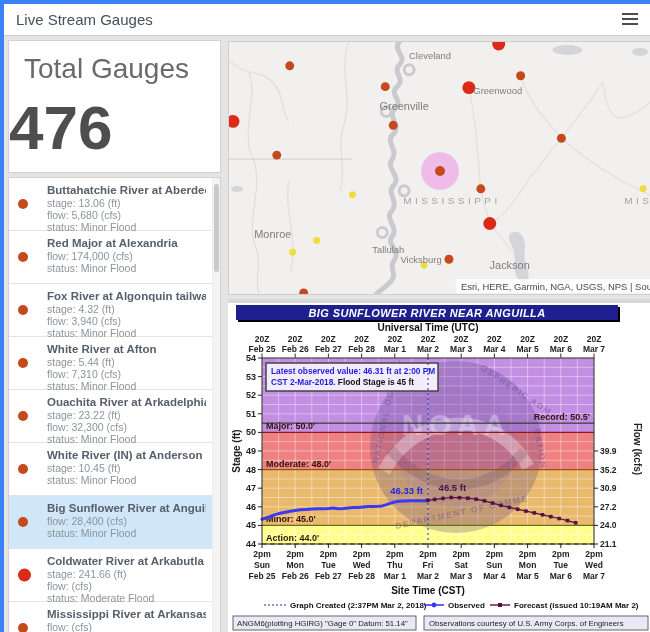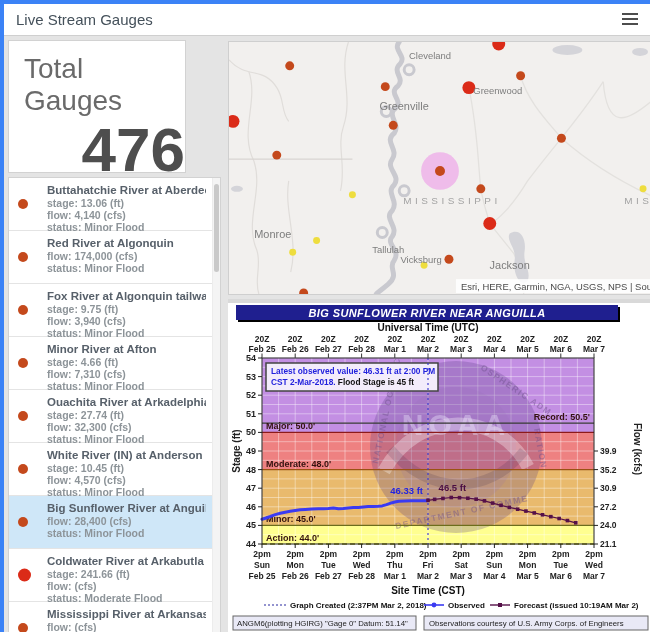--- a/index.html
+++ b/index.html
@@ -3,29 +3,29 @@
 <meta charset="utf-8">
 <style>
   html,body{margin:0;padding:0;}
   body{width:650px;height:632px;font-family:"Liberation Sans",sans-serif;background:#fff;}
   .app{position:relative;width:648px;height:630px;background:#e4e4e4;border:4px solid #3b82f6;overflow:hidden;}
   header{position:absolute;left:0;top:0;width:648px;height:31px;background:#fff;border-bottom:1px solid #cfcfcf;}
   .page-title{position:absolute;left:12px;top:7px;font-size:15px;color:#44505a;}
   .menu-button{position:absolute;right:12px;top:8px;width:20px;height:16px;background:none;border:none;cursor:pointer;padding:0;}
   .menu-button .bar{display:block;width:16px;height:2px;background:#4d4d4d;margin:0 auto 3px auto;}
   .card{position:absolute;background:#fff;border:1px solid #d2d2d2;box-sizing:border-box;}
-  .total-card{left:4px;top:36px;width:178px;height:133px;}
+  .total-card{left:4px;top:36px;width:213px;height:133px;}
   .total-label{margin:12px 0 0 15px;font-size:28px;color:#6a6a6a;}
-  .total-value{margin-top:2px;text-align:right;font-size:62px;font-weight:bold;color:#4e4e4e;line-height:1;}
+  .total-value{margin-top:12px;text-align:left;font-size:62px;font-weight:bold;color:#4e4e4e;line-height:1;}
   .list-card{left:4px;top:173px;width:213px;height:459px;overflow:hidden;}
   .gauge-item{position:relative;height:53px;box-sizing:border-box;padding:6px 14px 0 38px;border-bottom:1px solid #e4e4e4;cursor:pointer;}
   .gauge-item.selected{background:#cfe7f8;}
   .gauge-dot{position:absolute;left:9px;top:50%;transform:translateY(-50%);border-radius:50%;}
   .gauge-name{font-size:11.5px;font-weight:bold;color:#57606a;line-height:13px;white-space:nowrap;overflow:hidden;}
-  .gauge-line{font-size:10.5px;color:#8d9499;line-height:12.2px;white-space:nowrap;font-weight:bold;}
+  .gauge-line{font-size:10.5px;color:#8d9499;line-height:12.2px;white-space:nowrap;}
   .list-scrollbar{position:absolute;right:0;top:0;width:7px;height:459px;background:#f4f4f4;border-left:1px solid #ececec;}
   .list-thumb{position:absolute;right:1px;top:6px;width:5px;height:88px;background:#c9c9c9;border-radius:3px;}
   .panel{position:absolute;box-sizing:border-box;}
   .map-panel{left:224px;top:37px;width:424px;height:254px;border:1px solid #cfcfcf;background:#0369a1;}
   .chart-panel{left:224px;top:295px;width:424px;height:337px;background:#ffffff;}
   svg{display:block;}
   svg text{font-family:"Liberation Sans","DejaVu Sans",sans-serif;}
 </style>
 </head>
 <body>
@@ -44,60 +44,59 @@
     <div class="total-label">Total Gauges</div>
     <div class="total-value">476</div>
   </section>
 
   <section class="card list-card">
     <div id="gauge-list">
   <div class="gauge-item">
     <span class="gauge-dot" style="width: 10px; height: 10px; background: rgb(196, 73, 28);"></span>
     <div class="gauge-name">Buttahatchie River at Aberdeen</div>
     <div class="gauge-line gauge-stage">stage: 13.06 (ft)</div>
-    <div class="gauge-line gauge-flow">flow: 4,140 (cfs)</div>
-    <div class="gauge-line gauge-status">status: Minor Flood</div>
-  </div>
-
-  <div class="gauge-item">
-    <span class="gauge-dot" style="width: 10px; height: 10px; background: rgb(196, 73, 28);"></span>
-    <div class="gauge-name">Red River at Algonquin</div>
+    <div class="gauge-line gauge-flow">flow: 5,680 (cfs)</div>
+    <div class="gauge-line gauge-status">status: Minor Flood</div>
+  </div>
+
+  <div class="gauge-item">
+    <span class="gauge-dot" style="width: 10px; height: 10px; background: rgb(196, 73, 28);"></span>
+    <div class="gauge-name">Red Major at Alexandria</div>
     <div class="gauge-line gauge-flow">flow: 174,000 (cfs)</div>
     <div class="gauge-line gauge-status">status: Minor Flood</div>
   </div>
 
   <div class="gauge-item">
     <span class="gauge-dot" style="width: 10px; height: 10px; background: rgb(196, 73, 28);"></span>
     <div class="gauge-name">Fox River at Algonquin tailwater</div>
-    <div class="gauge-line gauge-stage">stage: 9.75 (ft)</div>
+    <div class="gauge-line gauge-stage">stage: 4.32 (ft)</div>
     <div class="gauge-line gauge-flow">flow: 3,940 (cfs)</div>
     <div class="gauge-line gauge-status">status: Minor Flood</div>
   </div>
 
   <div class="gauge-item">
     <span class="gauge-dot" style="width: 10px; height: 10px; background: rgb(196, 73, 28);"></span>
-    <div class="gauge-name">Minor River at Afton</div>
-    <div class="gauge-line gauge-stage">stage: 4.66 (ft)</div>
+    <div class="gauge-name">White River at Afton</div>
+    <div class="gauge-line gauge-stage">stage: 5.44 (ft)</div>
     <div class="gauge-line gauge-flow">flow: 7,310 (cfs)</div>
     <div class="gauge-line gauge-status">status: Minor Flood</div>
   </div>
 
   <div class="gauge-item">
     <span class="gauge-dot" style="width: 10px; height: 10px; background: rgb(196, 73, 28);"></span>
     <div class="gauge-name">Ouachita River at Arkadelphia</div>
-    <div class="gauge-line gauge-stage">stage: 27.74 (ft)</div>
+    <div class="gauge-line gauge-stage">stage: 23.22 (ft)</div>
     <div class="gauge-line gauge-flow">flow: 32,300 (cfs)</div>
     <div class="gauge-line gauge-status">status: Minor Flood</div>
   </div>
 
   <div class="gauge-item">
     <span class="gauge-dot" style="width: 10px; height: 10px; background: rgb(196, 73, 28);"></span>
     <div class="gauge-name">White River (IN) at Anderson</div>
     <div class="gauge-line gauge-stage">stage: 10.45 (ft)</div>
-    <div class="gauge-line gauge-flow">flow: 4,570 (cfs)</div>
     <div class="gauge-line gauge-status">status: Minor Flood</div>
   </div>
 
   <div class="gauge-item selected">
     <span class="gauge-dot" style="width: 10px; height: 10px; background: rgb(196, 73, 28);"></span>
     <div class="gauge-name">Big Sunflower River at Anguilla</div>
     <div class="gauge-line gauge-flow">flow: 28,400 (cfs)</div>
     <div class="gauge-line gauge-status">status: Minor Flood</div>
   </div>
 

